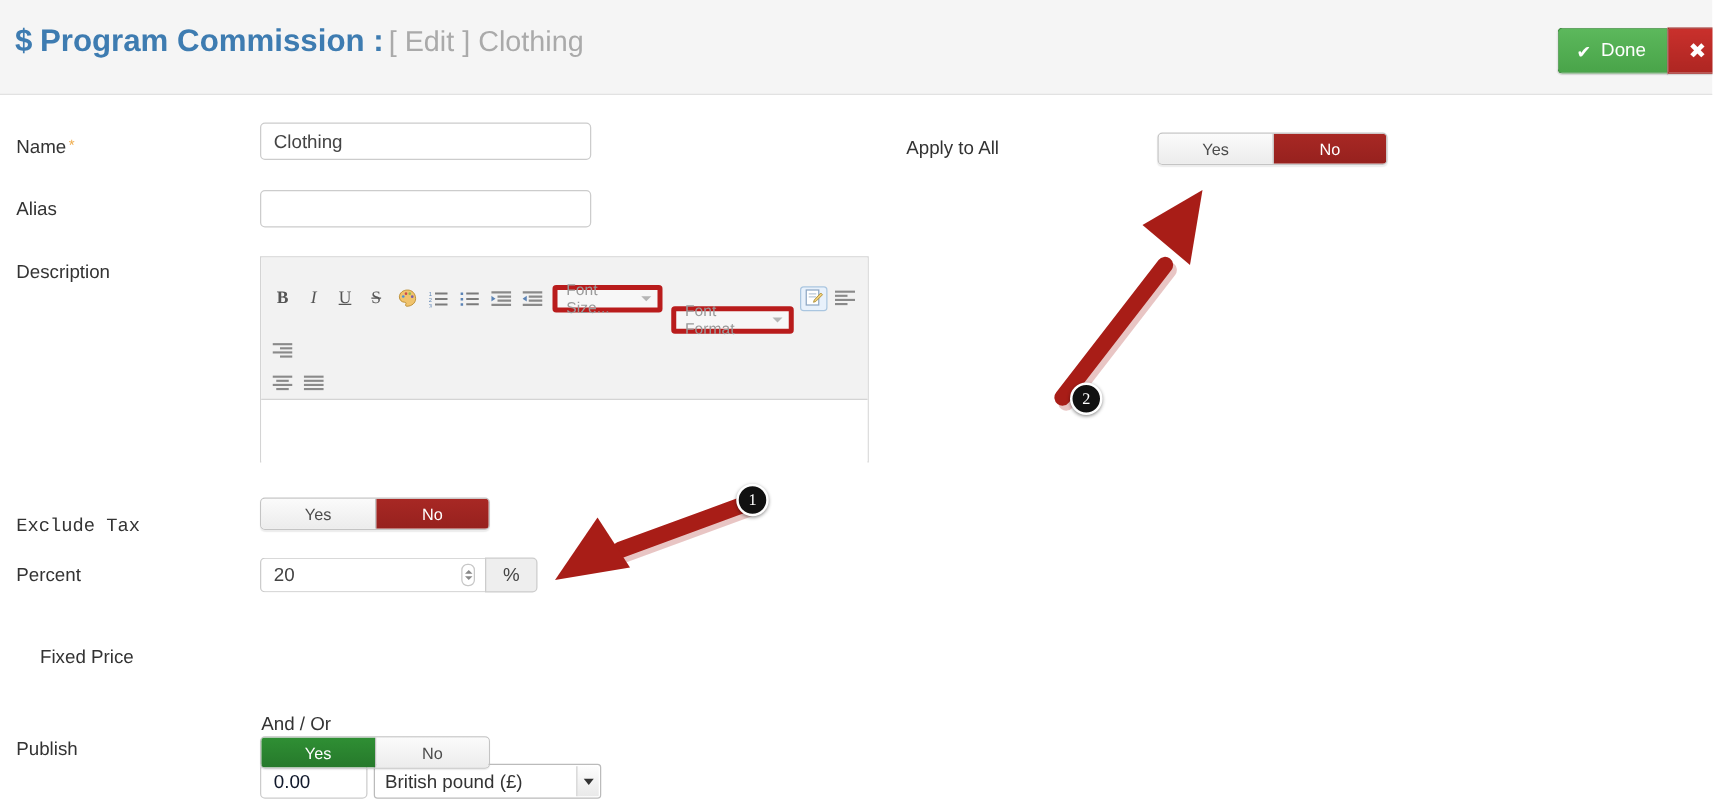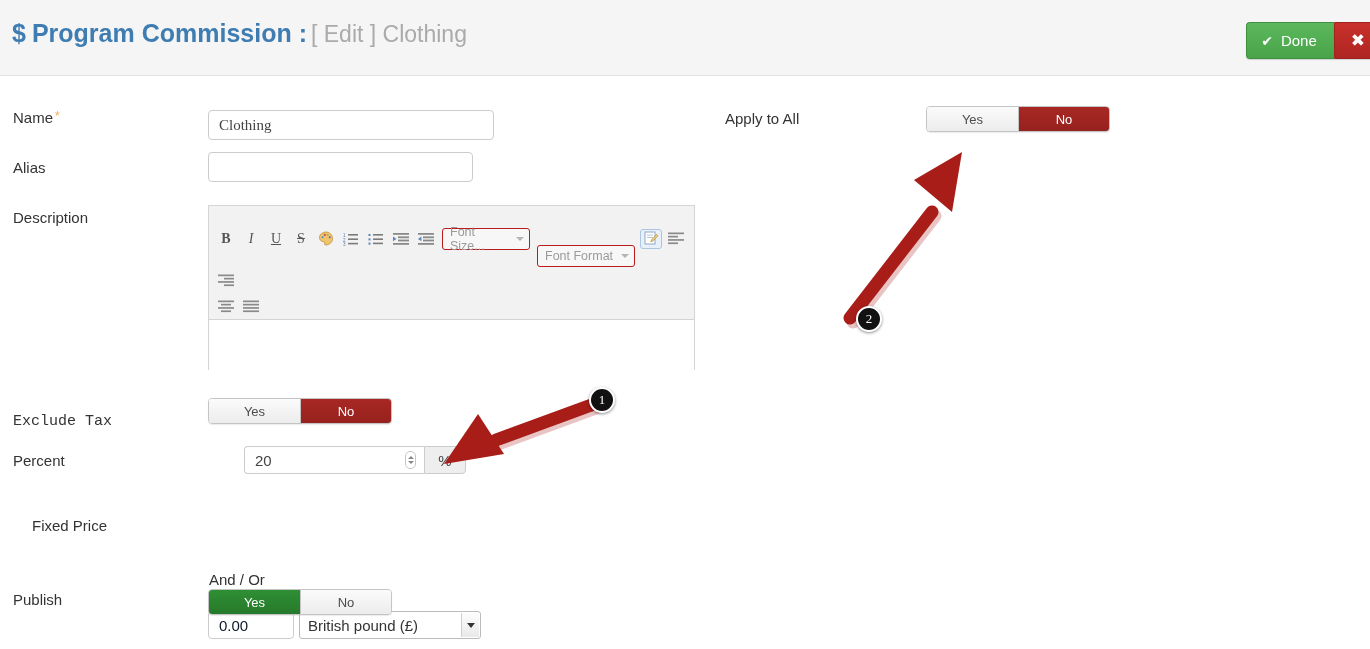--- a/index.html
+++ b/index.html
@@ -104,21 +104,21 @@
   .tb-btn {
     width: 22px; height: 20px;
     display: inline-flex; align-items: center; justify-content: center;
     font-size: 14px; color: #555555;
     cursor: pointer; border: 1px solid transparent; border-radius: 2px;
     background: transparent;
   }
   .tb-btn.framed { border: 1px solid #aac6e0; background: #e8f1fb; border-radius: 3px; }
   .tb-sel {
     height: 22px; min-width: 88px;
-    border: 1px solid #b91c1c; border-radius: 3px;
+    border: 4px solid #b91c1c; border-radius: 3px;
     background: #f7f7f7;
     color: #9a9a9a; font-size: 12.5px;
     display: inline-flex; align-items: center; justify-content: space-between;
     padding: 0 5px 0 7px; margin: 0 2px; cursor: pointer;
   }
   .tb-caret { border-left: 4px solid transparent; border-right: 4px solid transparent;
               border-top: 4px solid #b5b5b5; margin-left: 6px; }
   .editor-body {
     height: 117px; background: #ffffff; cursor: text;
   }
@@ -150,21 +150,21 @@
     background: linear-gradient(#a82824, #96211e);
     color: #ffffff;
   }
   .toggle-opt.on-green {
     background: linear-gradient(#2f8f34, #26792b);
     color: #ffffff;
   }
   .toggle-opt + .toggle-opt { border-left: 1px solid #c4c4c4; }
 
   
-  .percent-group { position: absolute; left: 208px; top: 370px; display: flex; margin-left: 36px; }
+  .percent-group { position: absolute; left: 208px; top: 370px; display: flex; }
   .percent-input {
     width: 180px; height: 28px;
     border: 1px solid #cccccc; border-radius: 4px 0 0 4px;
     border-right: none;
     font-size: 15px; color: #444444;
     padding: 0 10px; background: #ffffff; outline: none;
     font-family: "Liberation Sans", sans-serif;
     position: relative;
   }
   .spinner {
@@ -254,21 +254,21 @@
         <span>✖</span>
       </div>
     </div>
   </div>
 
   <div class="form-area">
 
     <div class="field-label" style="left:13px; top:33px;">
       <span>Name</span><span class="req-star">*</span>
     </div>
-    <input class="text-input" style="left: 208px; top: 34px; width: 286px; height: 30px; font-family: Liberation Serif, serif;" value="Clothing">
+    <input class="text-input" style="left: 208px; top: 22px; width: 265px; height: 30px;" value="Clothing">
 
     <div class="field-label" style="left:13px; top:83px;">Alias</div>
     <input class="text-input" style="left: 208px; top: 76px; width: 265px; height: 30px;" value="">
 
     <div class="field-label" style="left:13px; top:133px;">Description</div>
 
     <div class="editor-wrap">
       <div class="editor-toolbar">
         <div class="tb-btn" style="font-family:'Liberation Serif',serif;font-weight:bold;">B</div>
         <div class="tb-btn" style="font-family:'Liberation Serif',serif;font-style:italic;">I</div>

